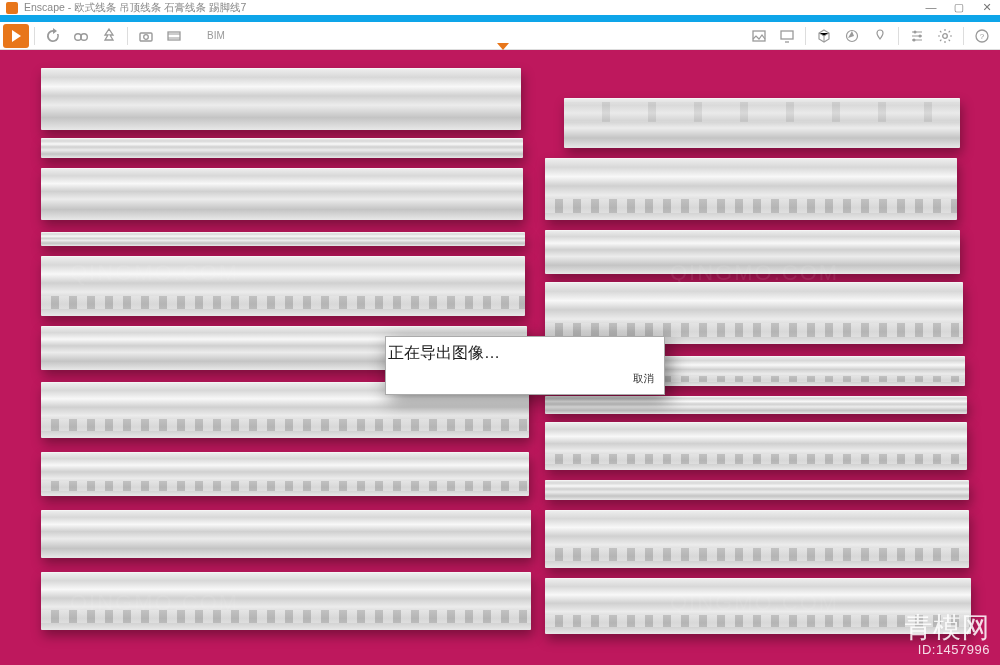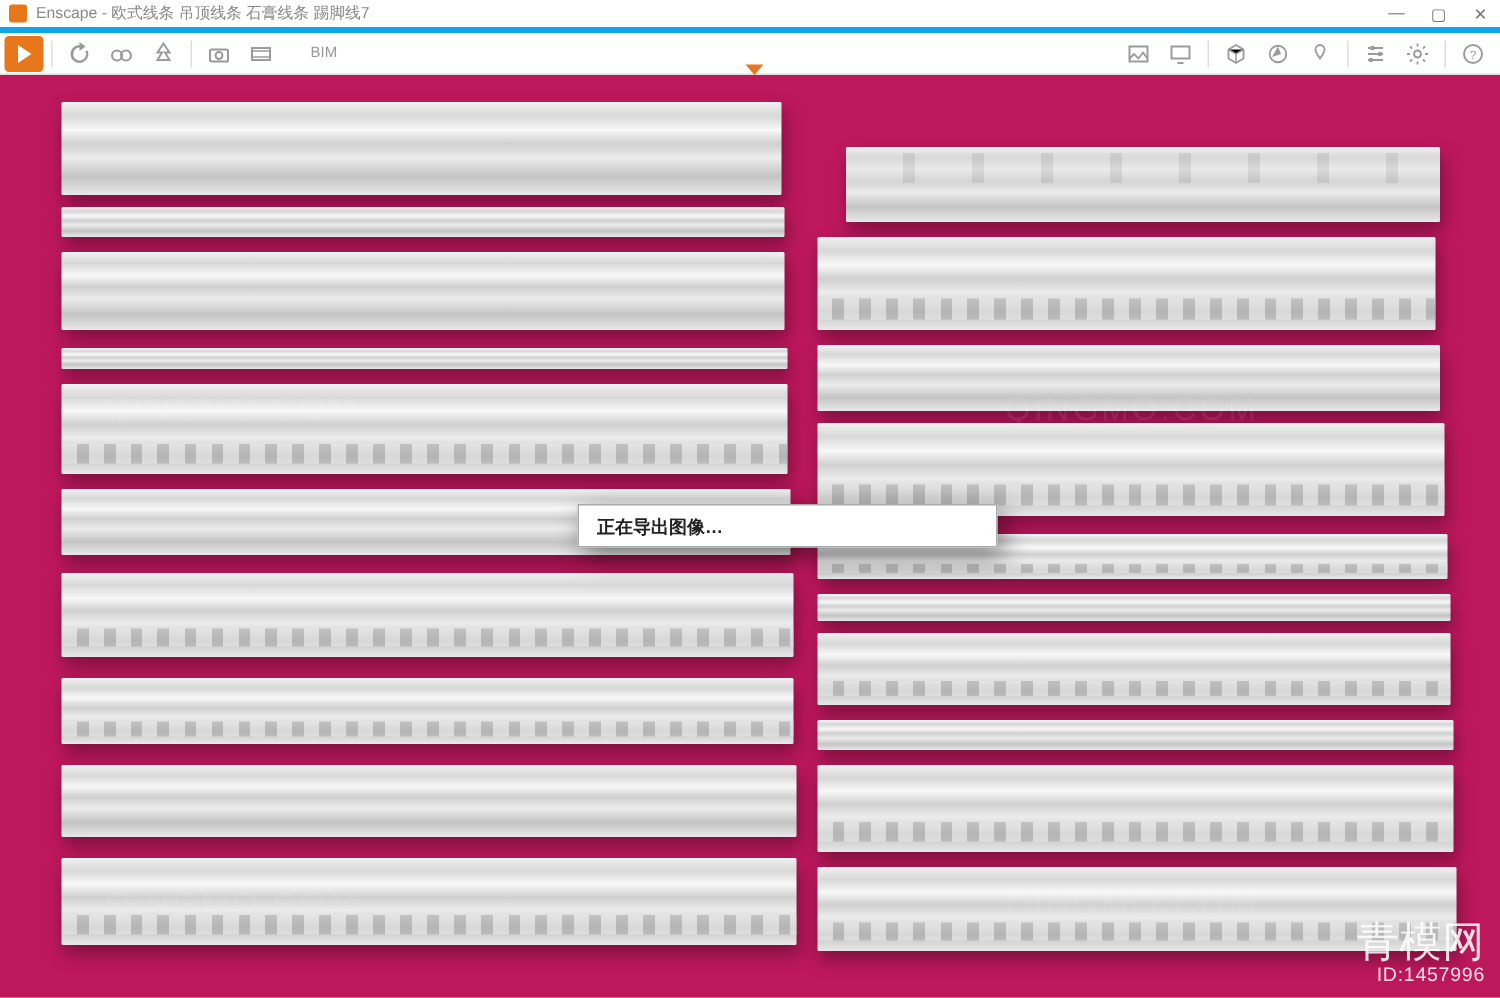--- a/index.html
+++ b/index.html
@@ -11,21 +11,21 @@
       background: #f0f0f0;
       overflow: hidden;
       position: relative;
     }
     .titlebar {
       height: 22px;
       background: #fff;
       display: flex;
       align-items: center;
       padding: 0 6px;
-      border-bottom: 4px solid #0ea5e9;
+      border-bottom: 7px solid #0ea5e9;
       color: #888;
       font-size: 10.5px;
     }
     .titlebar-logo {
       width: 12px; height: 12px;
       background: #e8761a;
       border-radius: 2px;
       margin-right: 6px;
     }
     .titlebar-text { flex: 1; }
@@ -108,24 +108,24 @@
 
     .dialog {
       position: absolute;
       left: 385px; top: 286px;
       width: 280px;
       background: #fff;
       border: 1px solid #aaa;
       box-shadow: 4px 6px 18px rgba(0,0,0,.45);
     }
     .dialog-title {
-      padding: 6px 12px 4px;
-      font-size: 12px;
+      padding: 6px 2px 4px;
+      font-size: 16px;
       color: #222;
-      font-weight: 700;
+      font-weight: 400;
     }
     .progress-wrap { padding: 0 10px 2px; }
     .progress-bar {
       height: 13px;
       border: 1px solid #999;
       background: #fff;
       position: relative;
     }
     .progress-fill {
       height: 100%;
@@ -282,19 +282,22 @@
   <div class="molding dentil" style="left:545px; top:460px; width:424px; height:58px;"></div>
   <div class="molding dentil" style="left:545px; top:528px; width:426px; height:56px;"></div>
 
   <div class="wm-small" style="left:70px; top:210px;">QINGMO.COM</div>
   <div class="wm-small" style="left:70px; top:540px;">QINGMO.COM</div>
   <div class="wm-small" style="left:670px; top:210px;">QINGMO.COM</div>
   <div class="wm-small" style="left:670px; top:540px;">QINGMO.COM</div>
 
   <div class="dialog">
     <div class="dialog-title">正在导出图像…</div>
+    <div class="dialog-actions">
+      <span class="cancel-link">取消</span>
+    </div>
   </div>
 
   <div class="watermark">
     <div class="brand">青模网</div>
     <div>ID:1457996</div>
   </div>
 </div>
 
 </body></html>

